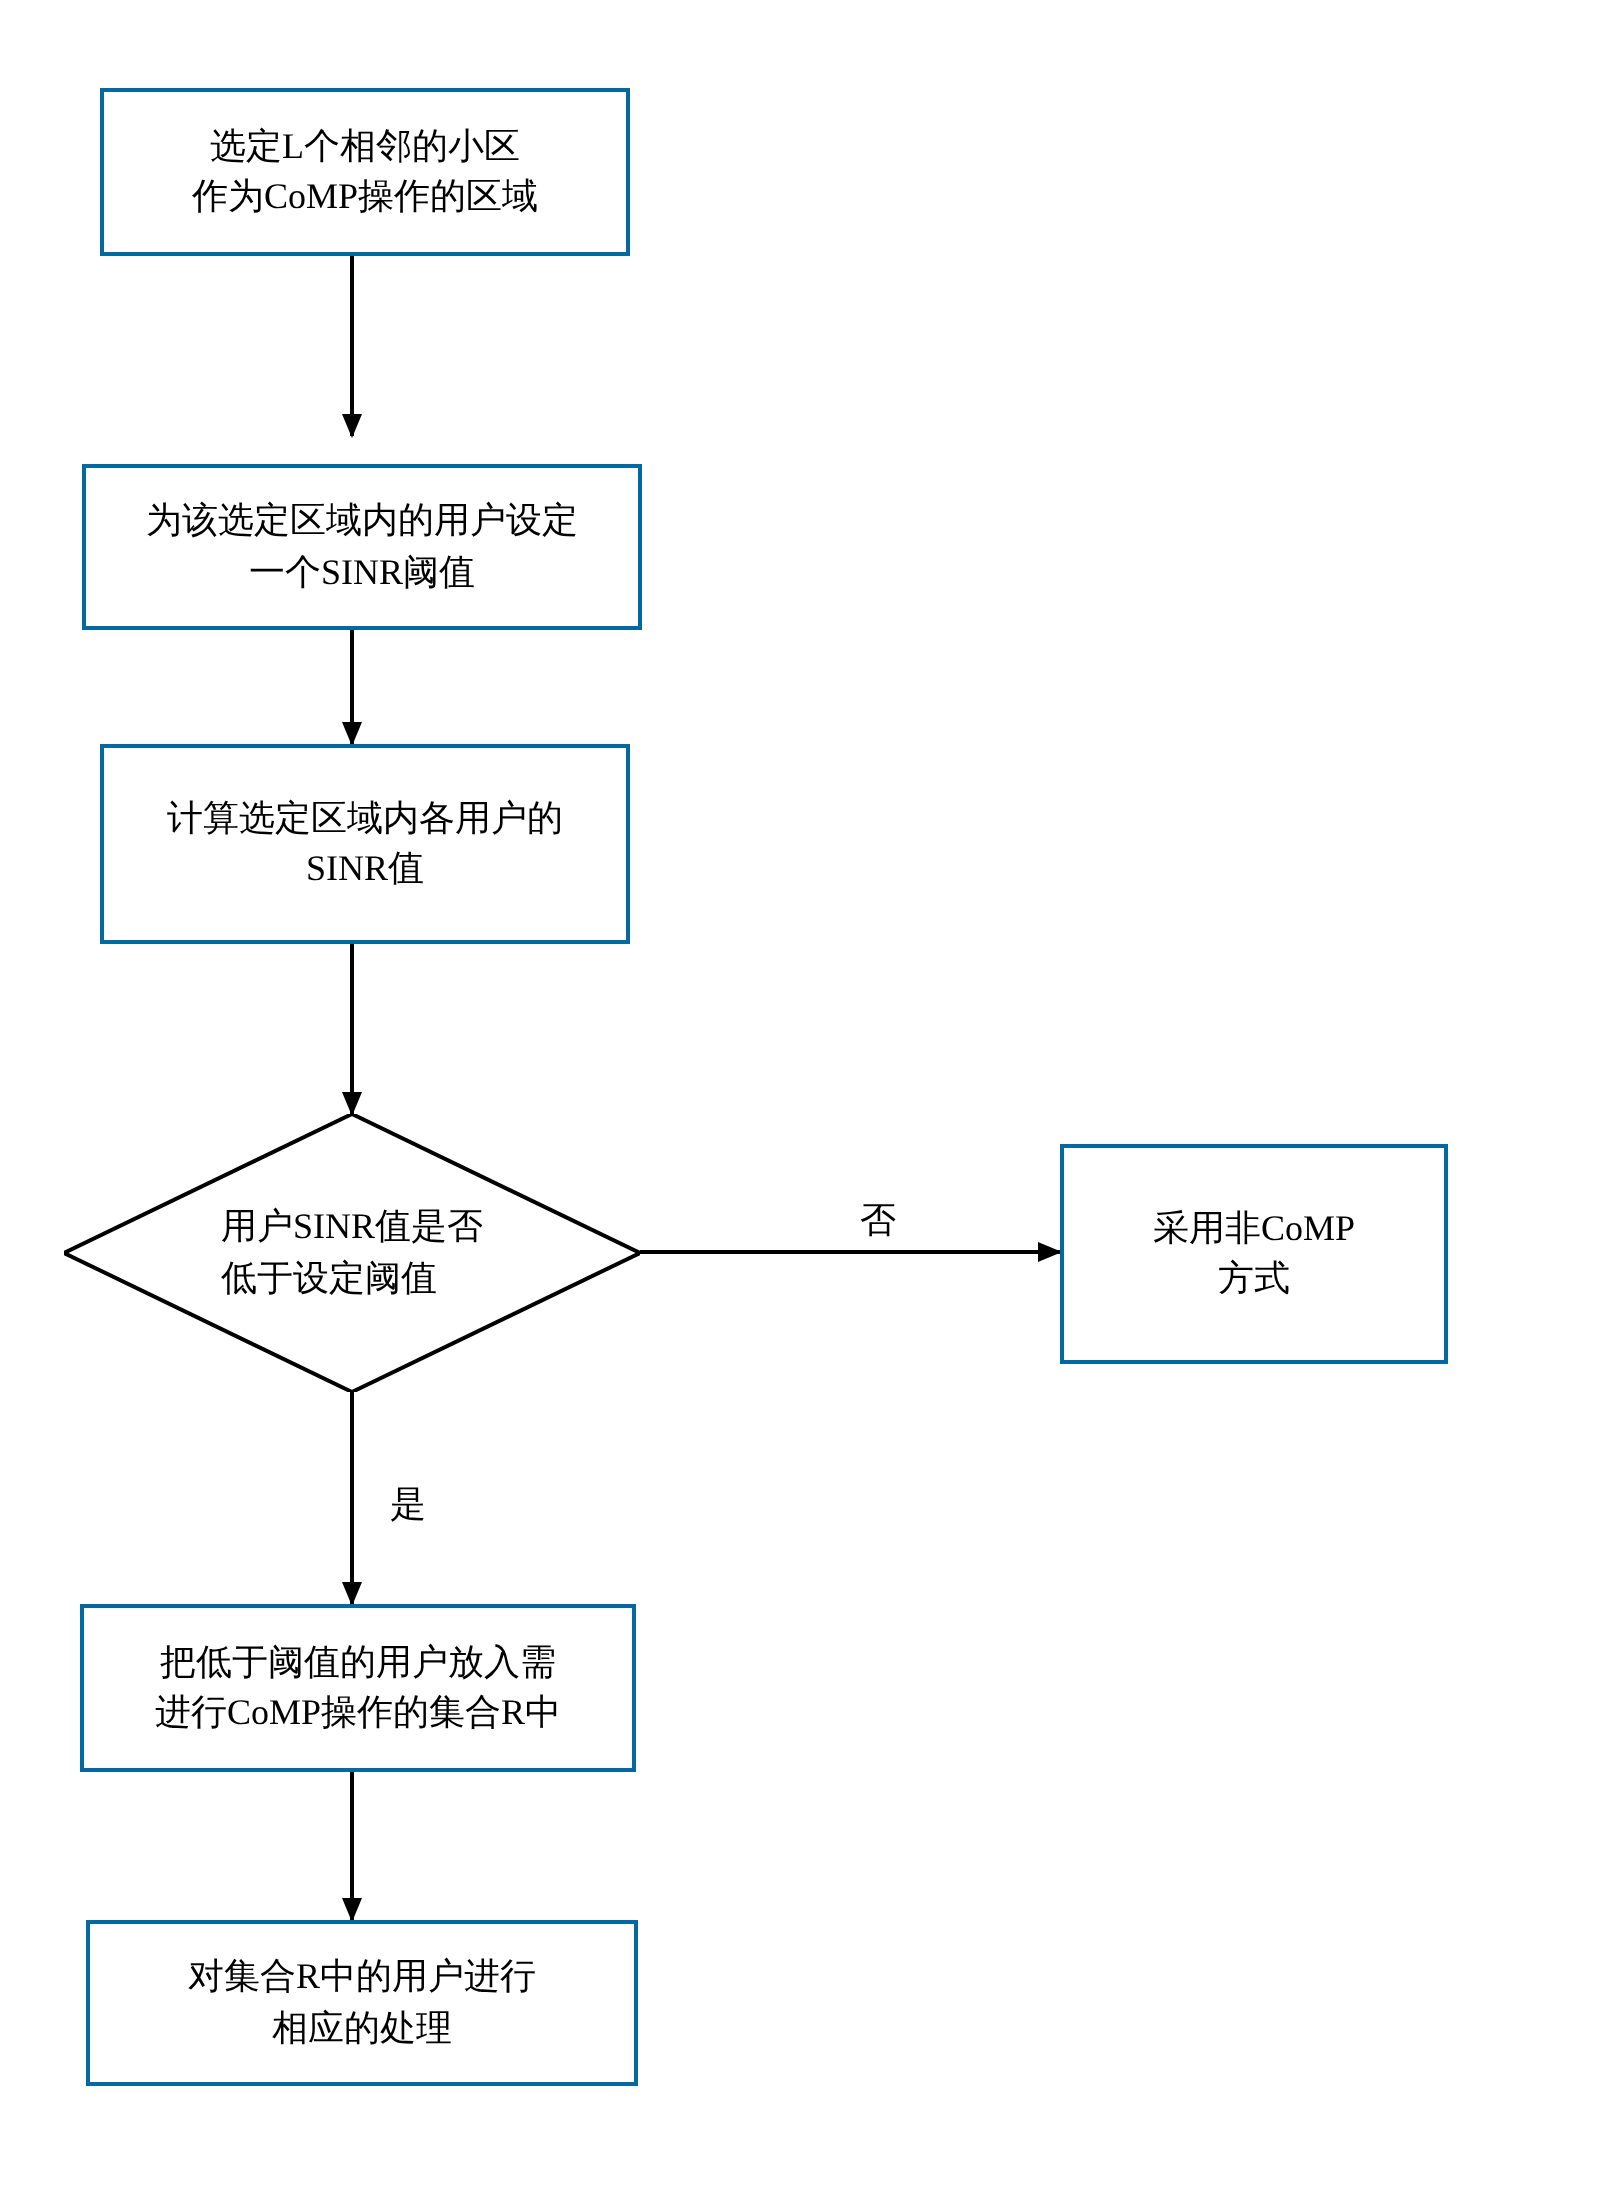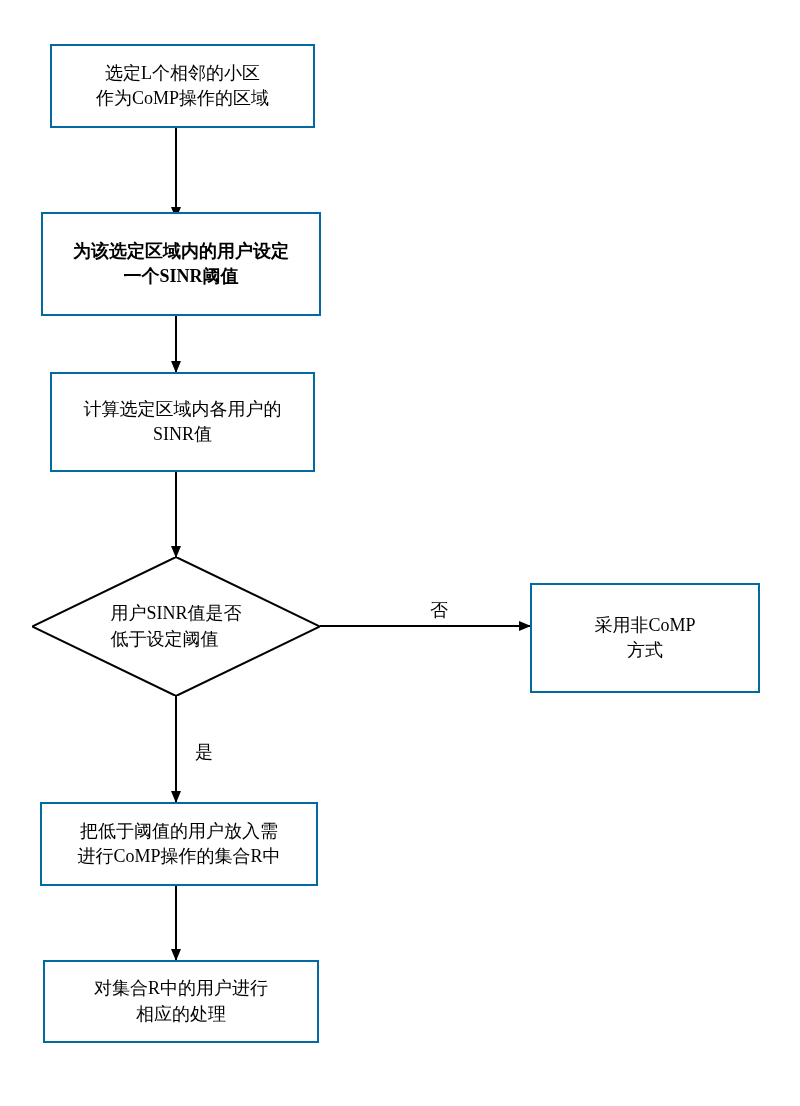--- a/index.html
+++ b/index.html
@@ -78,38 +78,38 @@
 
     <line x1="176" y1="696" x2="176" y2="802" stroke="#000" stroke-width="2" marker-end="url(#arrowhead)"></line>
 
     <line x1="176" y1="886" x2="176" y2="960" stroke="#000" stroke-width="2" marker-end="url(#arrowhead)"></line>
   </svg>
 
   <div class="box" style="left:50px; top:44px; width:265px; height:84px;">
     <span>选定L个相邻的小区<br>作为CoMP操作的区域</span>
   </div>
 
-  <div class="box" style="left:41px; top:212px; width:280px; height:104px;font-weight:bold;">
+  <div class="box" style="left:41px; top:232px; width:280px; height:83px;">
     <span>为该选定区域内的用户设定<br>一个SINR阈值</span>
   </div>
 
   <div class="box" style="left:50px; top:372px; width:265px; height:100px;">
     <span>计算选定区域内各用户的<br>SINR值</span>
   </div>
 
   <div class="diamond-wrap" style="left:32px; top:557px; width:288px; height:139px;">
     <svg width="288" height="139" viewBox="0 0 288 139">
       <polygon points="144,0 288,69.5 144,139 0,69.5" fill="#fff" stroke="#000" stroke-width="2"></polygon>
     </svg>
     <div class="diamond-text">
       <span>用户SINR值是否<br>低于设定阈值</span>
     </div>
   </div>
 
-  <div class="box" style="left:530px; top:572px; width:230px; height:110px;margin-top:11px;">
+  <div class="box" style="left:530px; top:572px; width:194px; height:110px;">
     <span>采用非CoMP<br>方式</span>
   </div>
 
   <div class="box" style="left:40px; top:802px; width:278px; height:84px;">
     <span>把低于阈值的用户放入需<br>进行CoMP操作的集合R中</span>
   </div>
 
   <div class="box" style="left:43px; top:960px; width:276px; height:83px;">
     <span>对集合R中的用户进行<br>相应的处理</span>
   </div>

